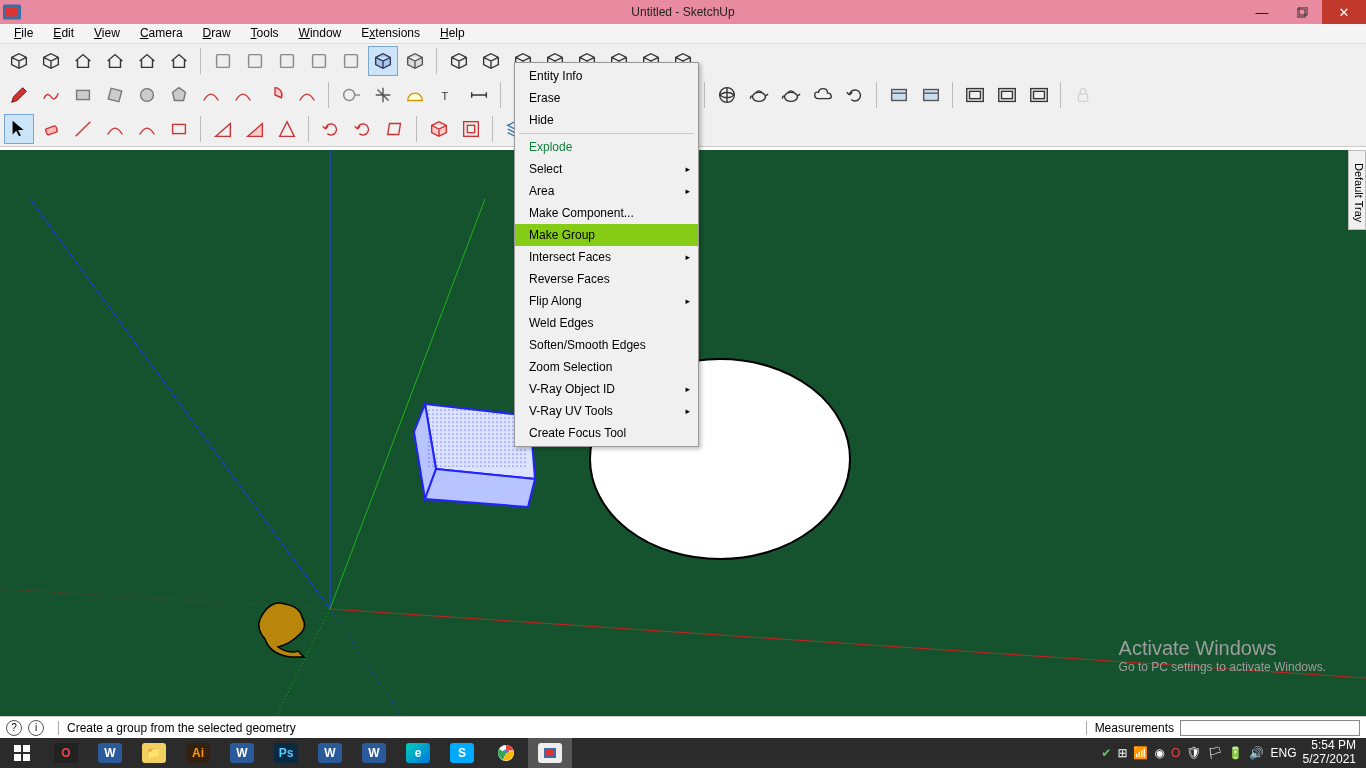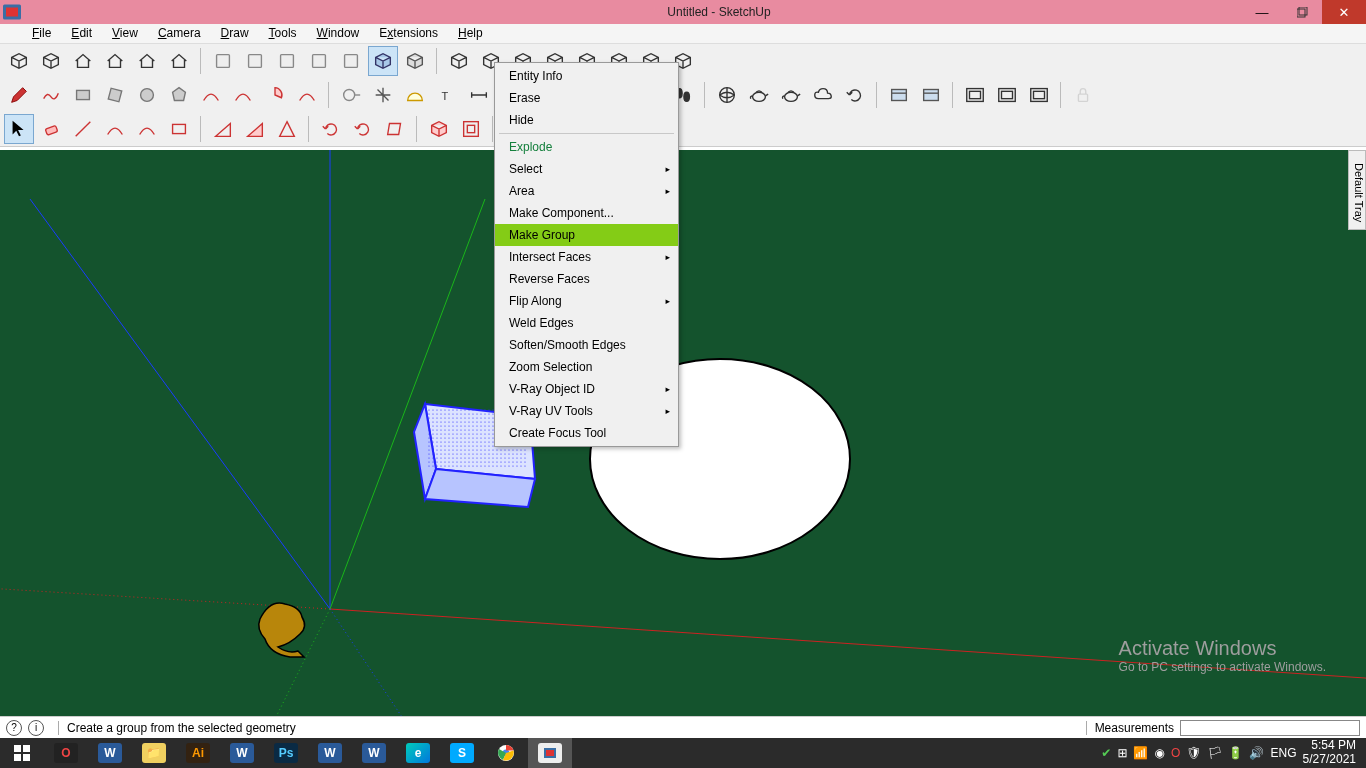--- a/index.html
+++ b/index.html
@@ -1,40 +1,40 @@
 <!DOCTYPE html>
 <html><head>
 <meta charset="utf-8">
 <style>
 * { margin: 0; padding: 0; box-sizing: border-box; font-family: "Segoe UI", Tahoma, sans-serif; font-size: 12px; }
 html, body { width: 1366px; height: 768px; overflow: hidden; background: #fff; }
 
 .titlebar { height: 24px; background: #e88ba0; display: flex; align-items: center; position: relative; }
 .titlebar .app-icon { width: 24px; height: 24px; display: flex; align-items: center; justify-content: center; color: #2a5a8a; }
-.titlebar .title { position: absolute; left: 50%; transform: translateX(-50%); font-size: 12px; color: #222; margin-left: 36px; }
+.titlebar .title { position: absolute; left: 50%; transform: translateX(-50%); font-size: 12px; color: #222; }
 .win-controls { position: absolute; right: 0; top: 0; display: flex; height: 24px; }
 .win-btn { width: 40px; height: 24px; display: flex; align-items: center; justify-content: center; font-size: 13px; }
 .win-close { background: #c0392b; color: #fff; width: 44px; }
 
-.menubar { height: 20px; background: #f5f5f5; border-bottom: 1px solid #ddd; display: flex; padding-left: 22px; }
+.menubar { height: 20px; background: #f5f5f5; border-bottom: 1px solid #ddd; display: flex; padding-left: 4px; }
 .menubar .menu-item { padding: 2px 10px; cursor: default; }
 .menubar .menu-item .ul { text-decoration: underline; }
 
 .toolbars { background: #f0f0f0; border-bottom: 1px solid #ccc; }
 .toolbar-row { display: flex; align-items: center; height: 34px; padding: 2px 4px; gap: 2px; }
 .tb-sep { width: 2px; height: 26px; border-left: 1px solid #bbb; margin: 0 4px; }
 .tb-btn { width: 30px; height: 30px; border: 1px solid transparent; display: flex; align-items: center; justify-content: center; position: relative; }
 .tb-btn.highlighted { background: #cce4f7; border: 1px solid #7aa7d0; }
 .tb-btn svg { width: 22px; height: 22px; }
 .tb-btn.disabled svg { opacity: 0.4; }
 
 .viewport { position: absolute; left: 0; right: 0; top: 150px; bottom: 40px; background: #14532d; overflow: hidden; }
 .tray-handle { position: absolute; right: 0; top: 150px; width: 18px; height: 80px; background: #f0f0f0; border: 1px solid #bbb; writing-mode: vertical-rl; text-orientation: mixed; font-size: 11px; text-align: center; padding-top: 6px; }
 
-.context-menu { position: absolute; left: 494px; top: 62px; width: 185px; background: #f0f0f0; border: 1px solid #999; box-shadow: 2px 2px 4px rgba(0,0,0,.25); z-index: 100; padding: 2px 0; }
+.context-menu { position: absolute; left: 514px; top: 62px; width: 185px; background: #f0f0f0; border: 1px solid #999; box-shadow: 2px 2px 4px rgba(0,0,0,.25); z-index: 100; padding: 2px 0; }
 .ctx-item { height: 22px; display: flex; align-items: center; padding-left: 14px; padding-right: 10px; position: relative; }
 .ctx-item.submenu::after { content: "▸"; position: absolute; right: 8px; font-size: 9px; }
 .ctx-item.disabled { color: #15803d; }
 .ctx-item.hover { background: #84cc16; }
 .ctx-sep { height: 1px; background: #c8c8c8; margin: 2px 4px; }
 
 .statusbar { position: absolute; left: 0; right: 0; bottom: 30px; height: 22px; background: #fff; border-top: 1px solid #ccc; display: flex; align-items: center; padding: 0 6px; font-size: 12px; }
 .status-icon { width: 16px; height: 16px; border: 1px solid #555; border-radius: 50%; display: flex; align-items: center; justify-content: center; margin-right: 6px; font-size: 10px; }
 .status-sep { width: 1px; height: 14px; background: #aaa; margin: 0 8px; }
 .measure { margin-left: auto; display: flex; align-items: center; }

